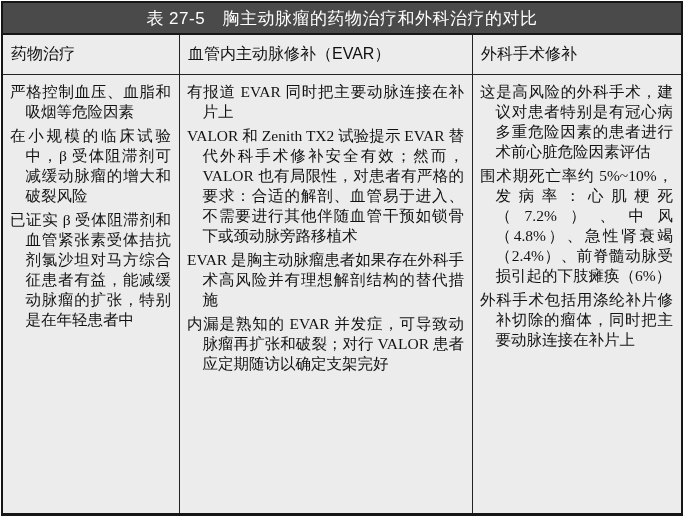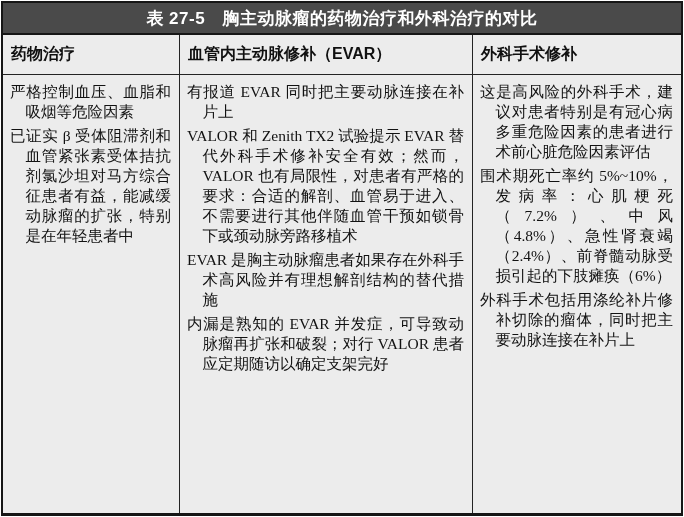--- a/index.html
+++ b/index.html
@@ -23,21 +23,21 @@
   .title-bar {
     height: 30px;
     flex: 0 0 30px;
     background: #4a4a4a;
     border-bottom: 2px solid #161616;
     color: #ffffff;
     display: flex;
     align-items: center;
     justify-content: center;
     font-family: "Liberation Sans", "DejaVu Sans", sans-serif;
-    font-weight: bold;
+    font-weight: normal;
     font-size: 17px;
     letter-spacing: 0.5px;
   }
   .grid {
     flex: 1 1 auto;
     display: grid;
     grid-template-columns: 177px 293px 1fr;
     grid-template-rows: 40px 1fr;
     min-height: 0;
   }
@@ -45,21 +45,21 @@
     box-sizing: border-box;
     overflow: hidden;
   }
   .cell.v-border { border-right: 1px solid #232323; }
   .head-cell {
     border-bottom: 1px solid #232323;
     display: flex;
     align-items: center;
     padding: 0 4px 0 8px;
     font-family: "Liberation Sans", "DejaVu Sans", sans-serif;
-    font-weight: bold;
+    font-weight: normal;
     font-size: 16px;
     color: #101010;
   }
   .body-cell {
     padding: 7px 8px 0 7px;
     font-size: 15.5px;
     line-height: 20px;
     color: #121212;
   }
   .para {
@@ -77,20 +77,21 @@
   <div class="title-bar">表 27-5　胸主动脉瘤的药物治疗和外科治疗的对比</div>
 
   <div class="grid">
 
     <div class="cell head-cell v-border">药物治疗</div>
     <div class="cell head-cell v-border">血管内主动脉修补（EVAR）</div>
     <div class="cell head-cell">外科手术修补</div>
 
     <div class="cell body-cell v-border">
       <p class="para">严格控制血压、血脂和吸烟等危险因素</p>
+      <p class="para">在小规模的临床试验中，β 受体阻滞剂可减缓动脉瘤的增大和破裂风险</p>
       <p class="para">已证实 β 受体阻滞剂和血管紧张素受体拮抗剂氯沙坦对马方综合征患者有益，能减缓动脉瘤的扩张，特别是在年轻患者中</p>
     </div>
 
     <div class="cell body-cell v-border">
       <p class="para">有报道 EVAR 同时把主要动脉连接在补片上</p>
       <p class="para">VALOR 和 Zenith TX2 试验提示 EVAR 替代外科手术修补安全有效；然而，VALOR 也有局限性，对患者有严格的要求：合适的解剖、血管易于进入、不需要进行其他伴随血管干预如锁骨下或颈动脉旁路移植术</p>
       <p class="para">EVAR 是胸主动脉瘤患者如果存在外科手术高风险并有理想解剖结构的替代措施</p>
       <p class="para">内漏是熟知的 EVAR 并发症，可导致动脉瘤再扩张和破裂；对行 VALOR 患者应定期随访以确定支架完好</p>
     </div>
 

